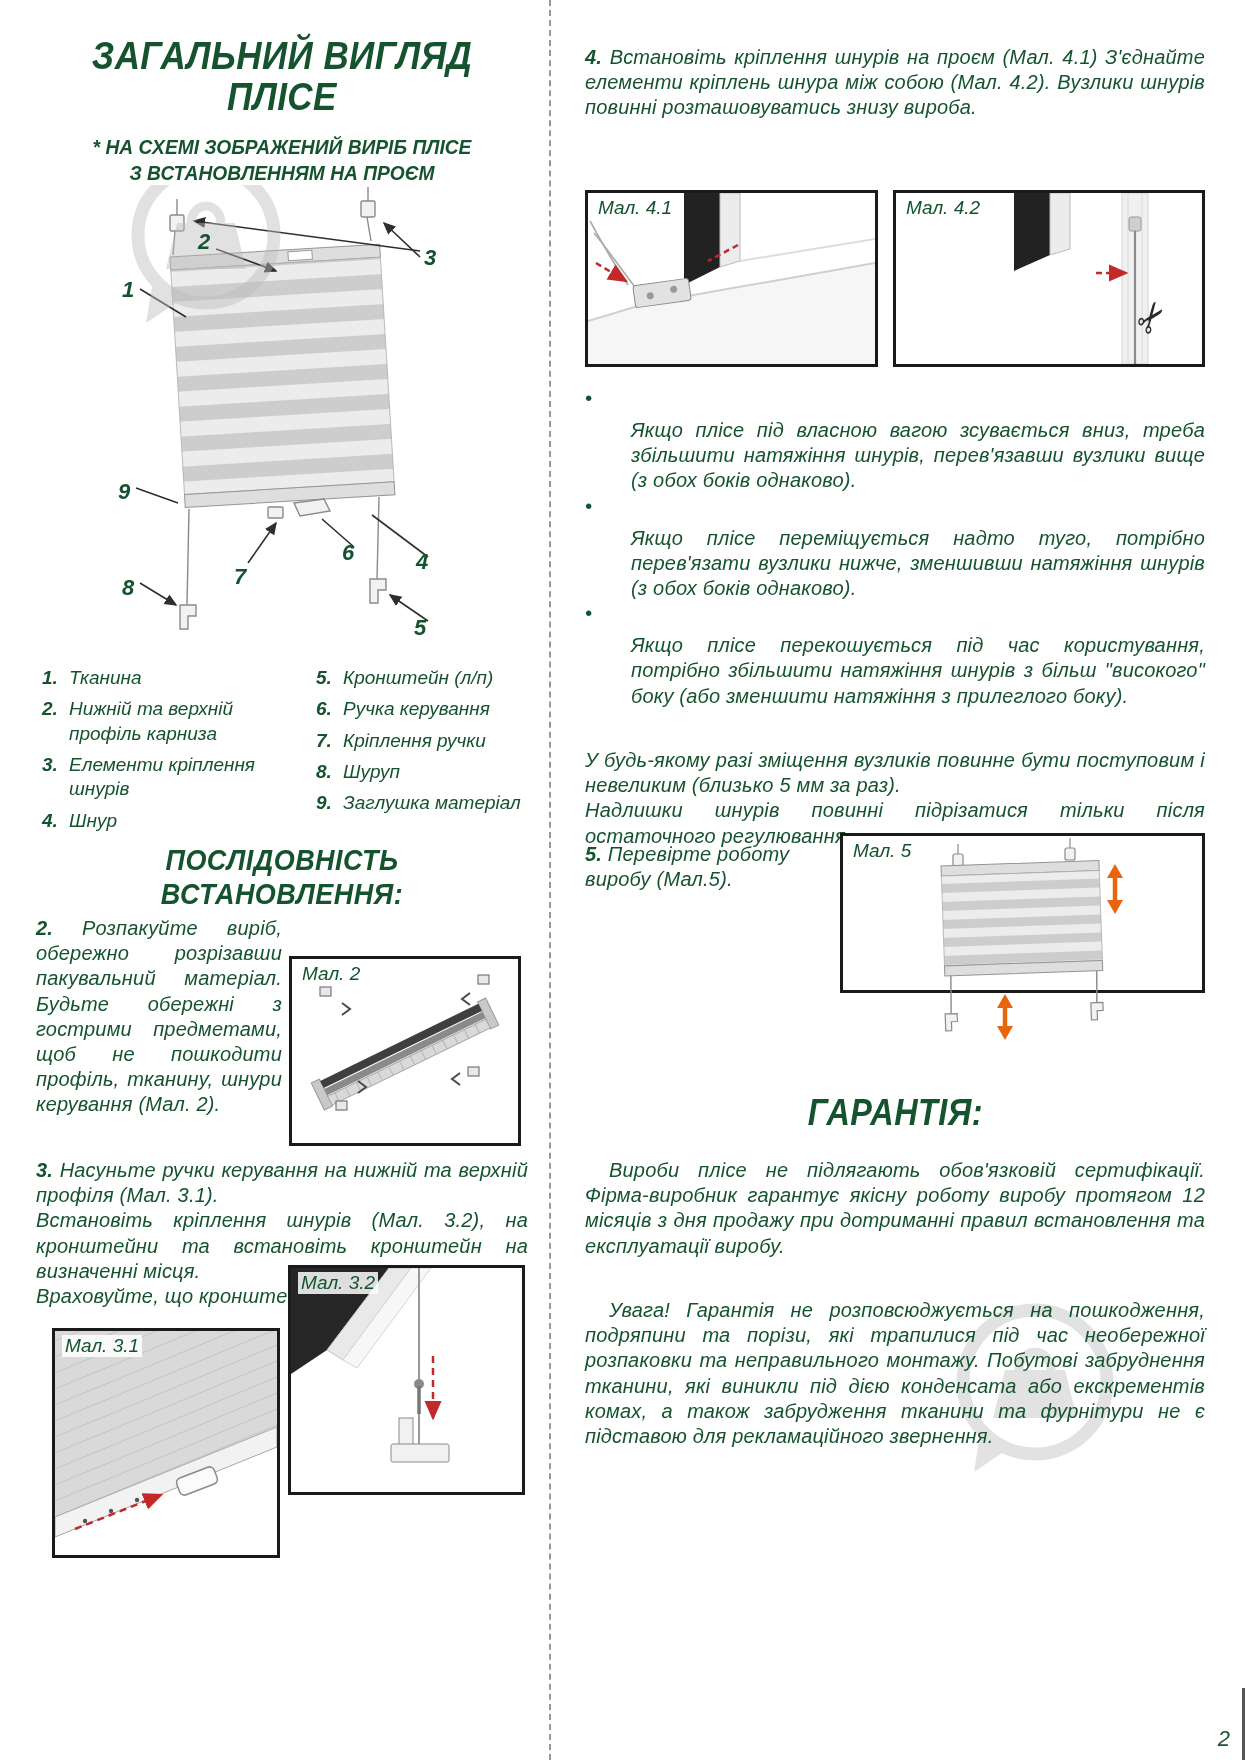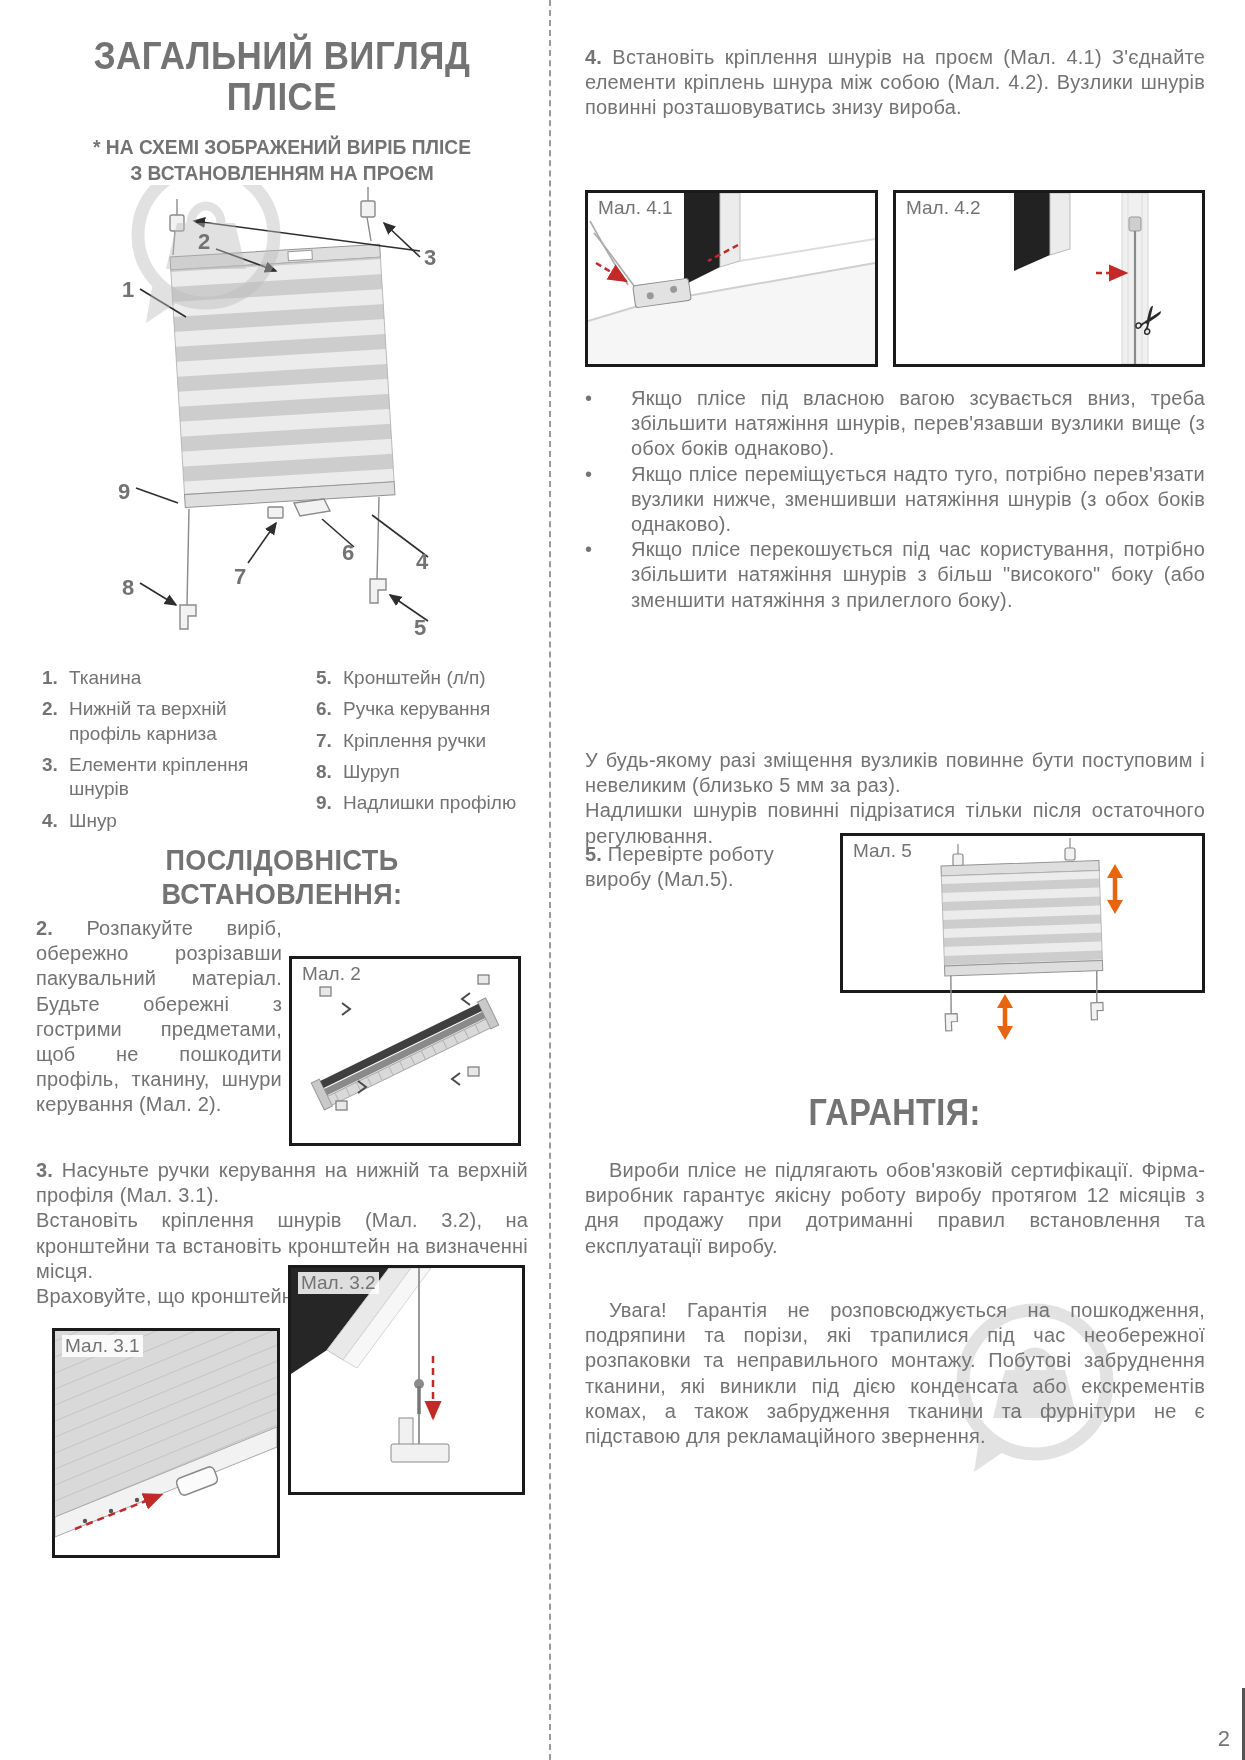--- a/index.html
+++ b/index.html
@@ -1,17 +1,17 @@
 <!DOCTYPE html>
 <html><head>
 <meta charset="utf-8">
 <style>
   html,body{margin:0;padding:0;background:#fff;}
   .page{position:relative;width:1245px;height:1760px;background:#ffffff;
-        font-family:"Liberation Sans",sans-serif;color:#737373;overflow:hidden;}
+        font-family:"Liberation Sans",sans-serif;color:#14532d;overflow:hidden;font-style:italic;}
   .abs{position:absolute;}
   .divider{position:absolute;left:549px;top:0;height:1760px;border-left:2px dashed #9a9a9a;}
   .col-left{position:absolute;left:36px;top:0;width:492px;height:1760px;}
   .col-right{position:absolute;left:585px;top:0;width:620px;height:1760px;}
   .body{font-size:20px;line-height:1.26;letter-spacing:0.2px;z-index:1;}
   .just{text-align:justify;}
   .b{font-weight:bold;}
   .t1{font-size:38px;font-weight:800;line-height:1.08;transform:scaleX(0.92);letter-spacing:0.5px;}
   .st{font-size:20px;font-weight:700;line-height:1.3;transform:scaleX(0.96);}
   .hx{display:inline-block;font-weight:800;transform:scaleX(0.9);letter-spacing:0.5px;}
@@ -20,21 +20,21 @@
   .figbox svg{display:block;}
   .figlabel{position:absolute;top:4px;left:7px;font-size:19px;background:rgba(255,255,255,0.85);
             padding:0 3px;z-index:2;}
   .legend{display:flex;font-size:19px;line-height:1.28;}
   .leg{display:flex;margin-bottom:7px;}
   .leg .n{font-weight:700;width:27px;flex:none;}
   .leg .t{flex:1;}
   .callout{position:absolute;font-size:22px;font-weight:600;z-index:2;}
   .bullet{display:flex;}
   .bullet .dot{width:46px;flex:none;font-size:20px;line-height:1.26;}
-  .bullet .bt{flex:1;}
+  .bullet .bt{flex:1;margin-top:32px;}
   .indent{text-indent:24px;}
   .pagenum{position:absolute;right:0;bottom:0;height:64px;border-right:3px solid #555;
            display:flex;align-items:flex-end;padding:0 12px 8px 0;font-size:22px;z-index:2;}
 </style>
 </head>
 <body>
 
 <div class="page">
   <div class="divider"></div>
 
@@ -149,21 +149,21 @@
         <div class="leg">
             <span class="n">7.</span>
             <span class="t">Кріплення ручки</span>
           </div>
         <div class="leg">
             <span class="n">8.</span>
             <span class="t">Шуруп</span>
           </div>
         <div class="leg">
             <span class="n">9.</span>
-            <span class="t">Надлишки профілю</span>
+            <span class="t">Заглушка матеріал</span>
           </div>
       </div>
     </div>
 
     <div class="abs h-center" style="top:843px;width:492px;">
       <span class="hx" style="font-size:30px;">ПОСЛІДОВНІСТЬ ВСТАНОВЛЕННЯ:</span>
     </div>
 
     <div class="abs body just" style="top:916px;left:0;width:246px;">
       <span class="b">2.</span>

